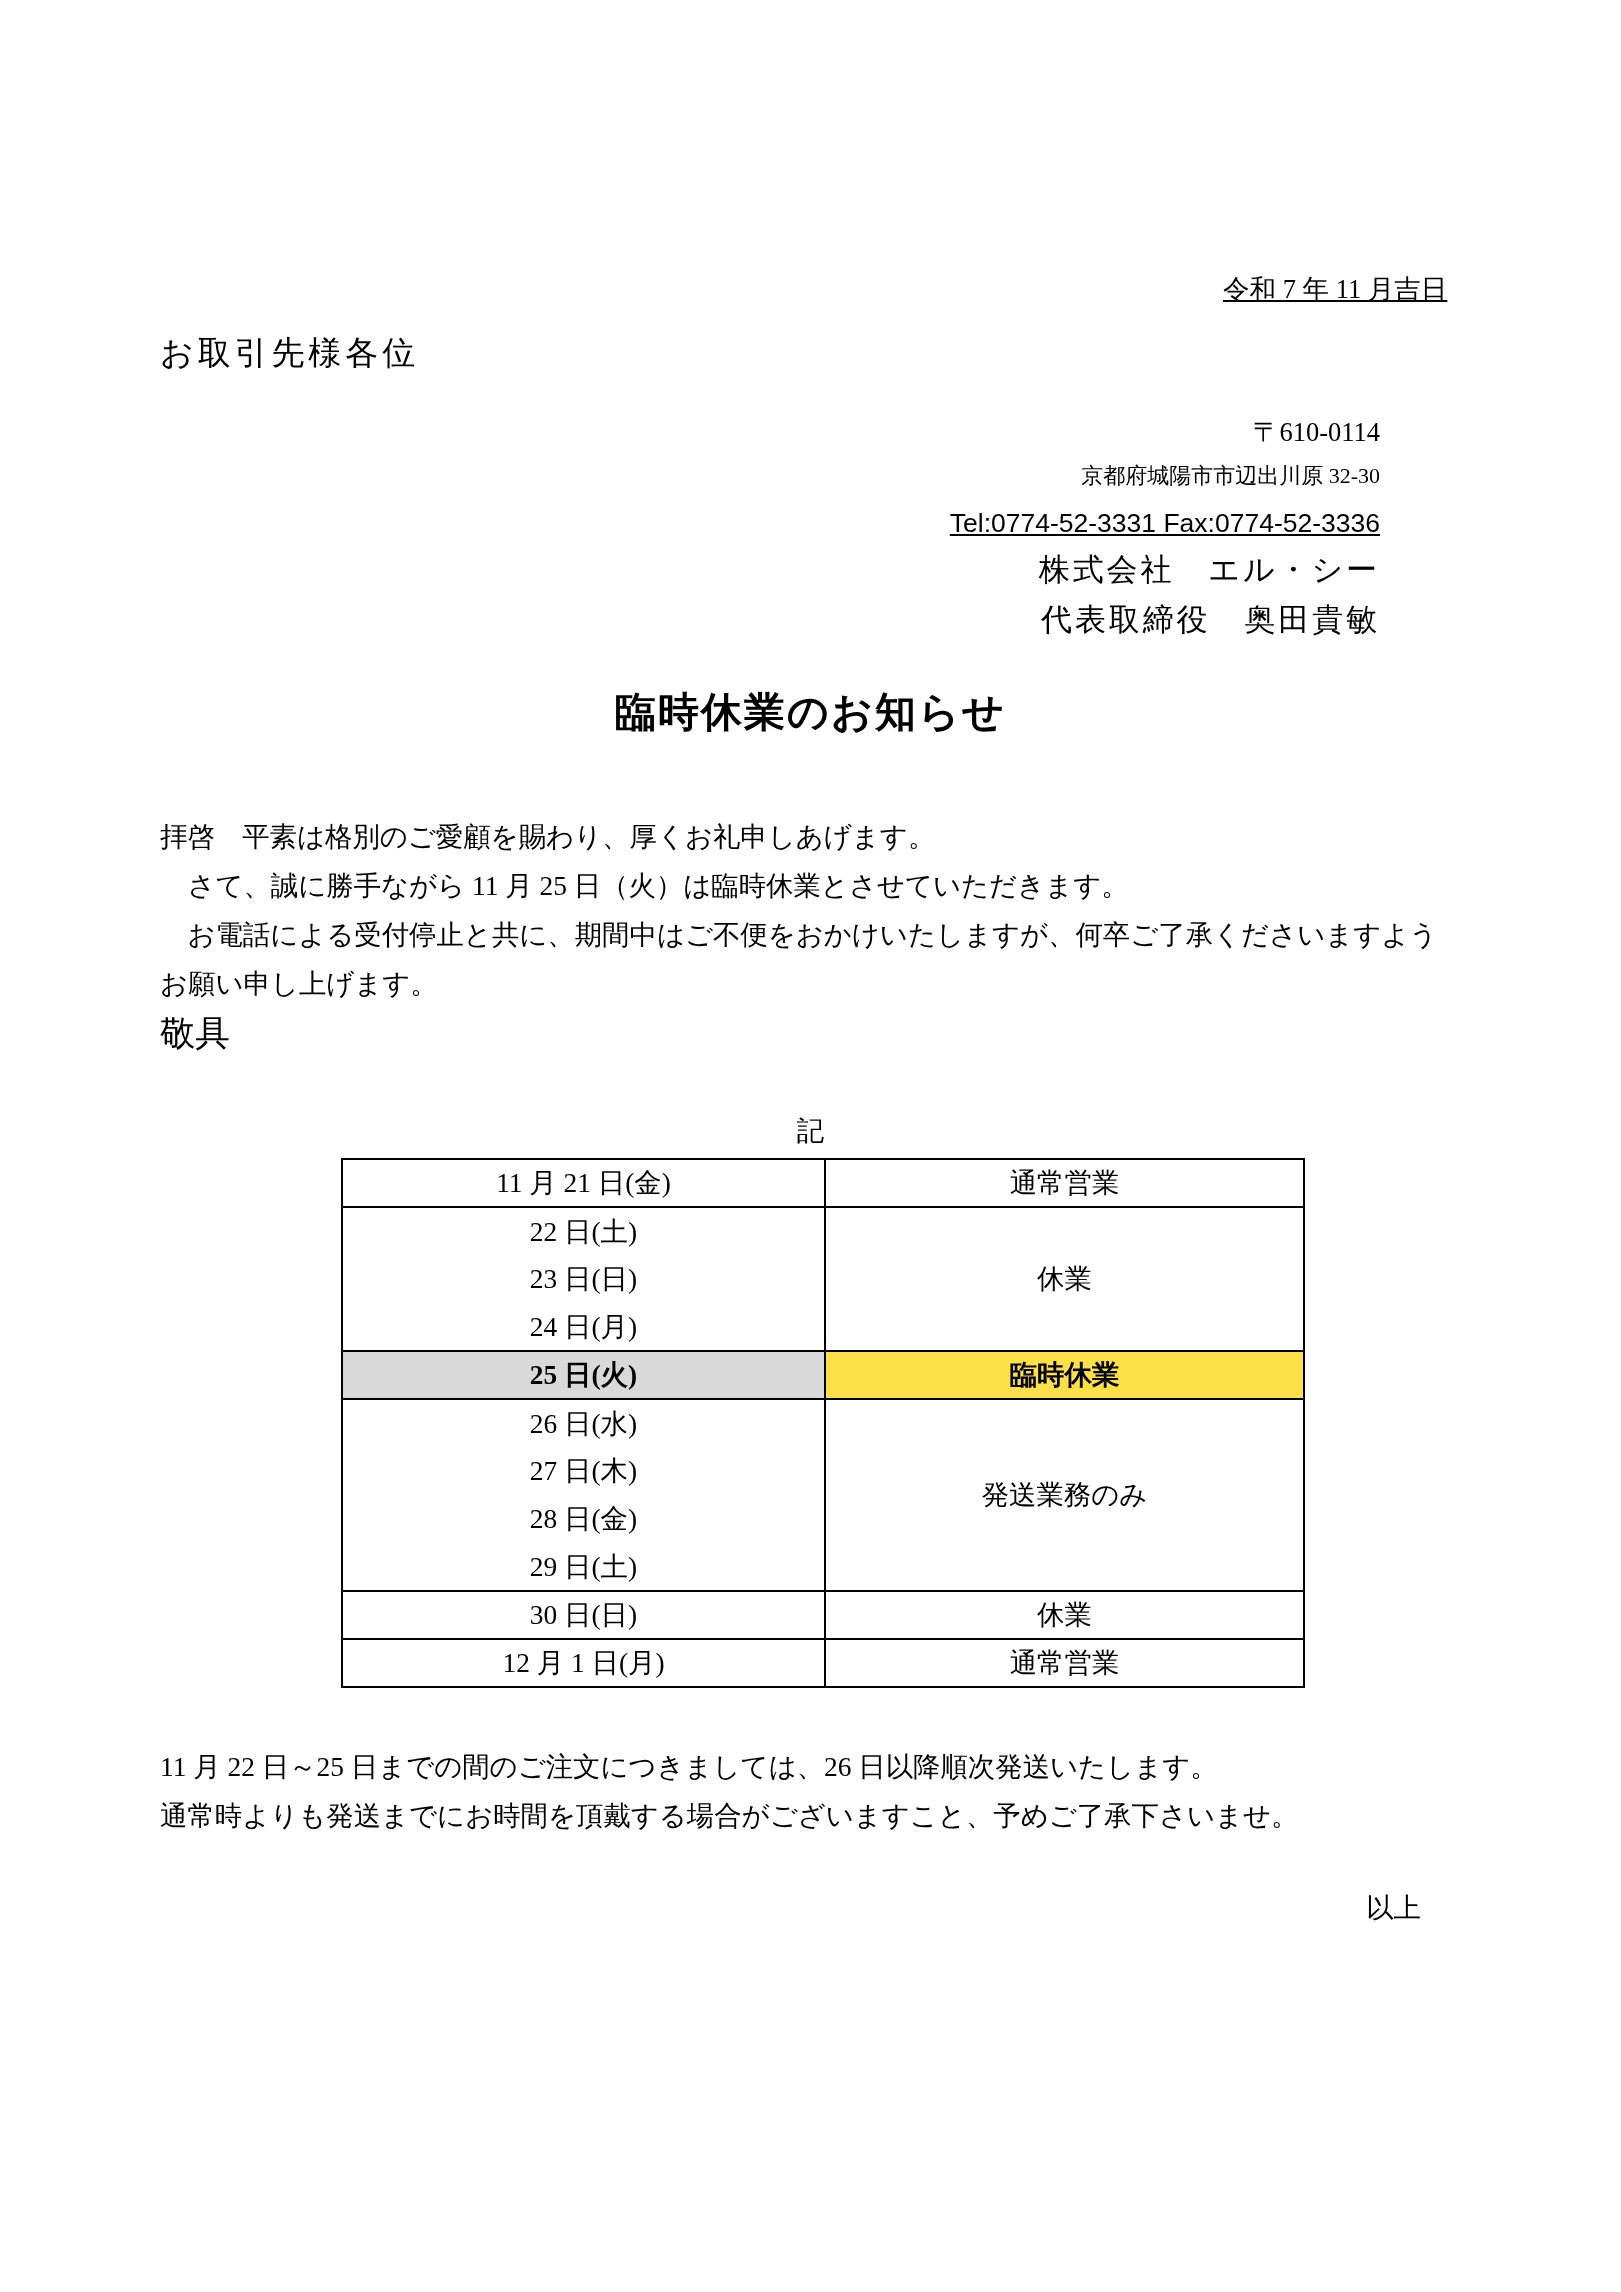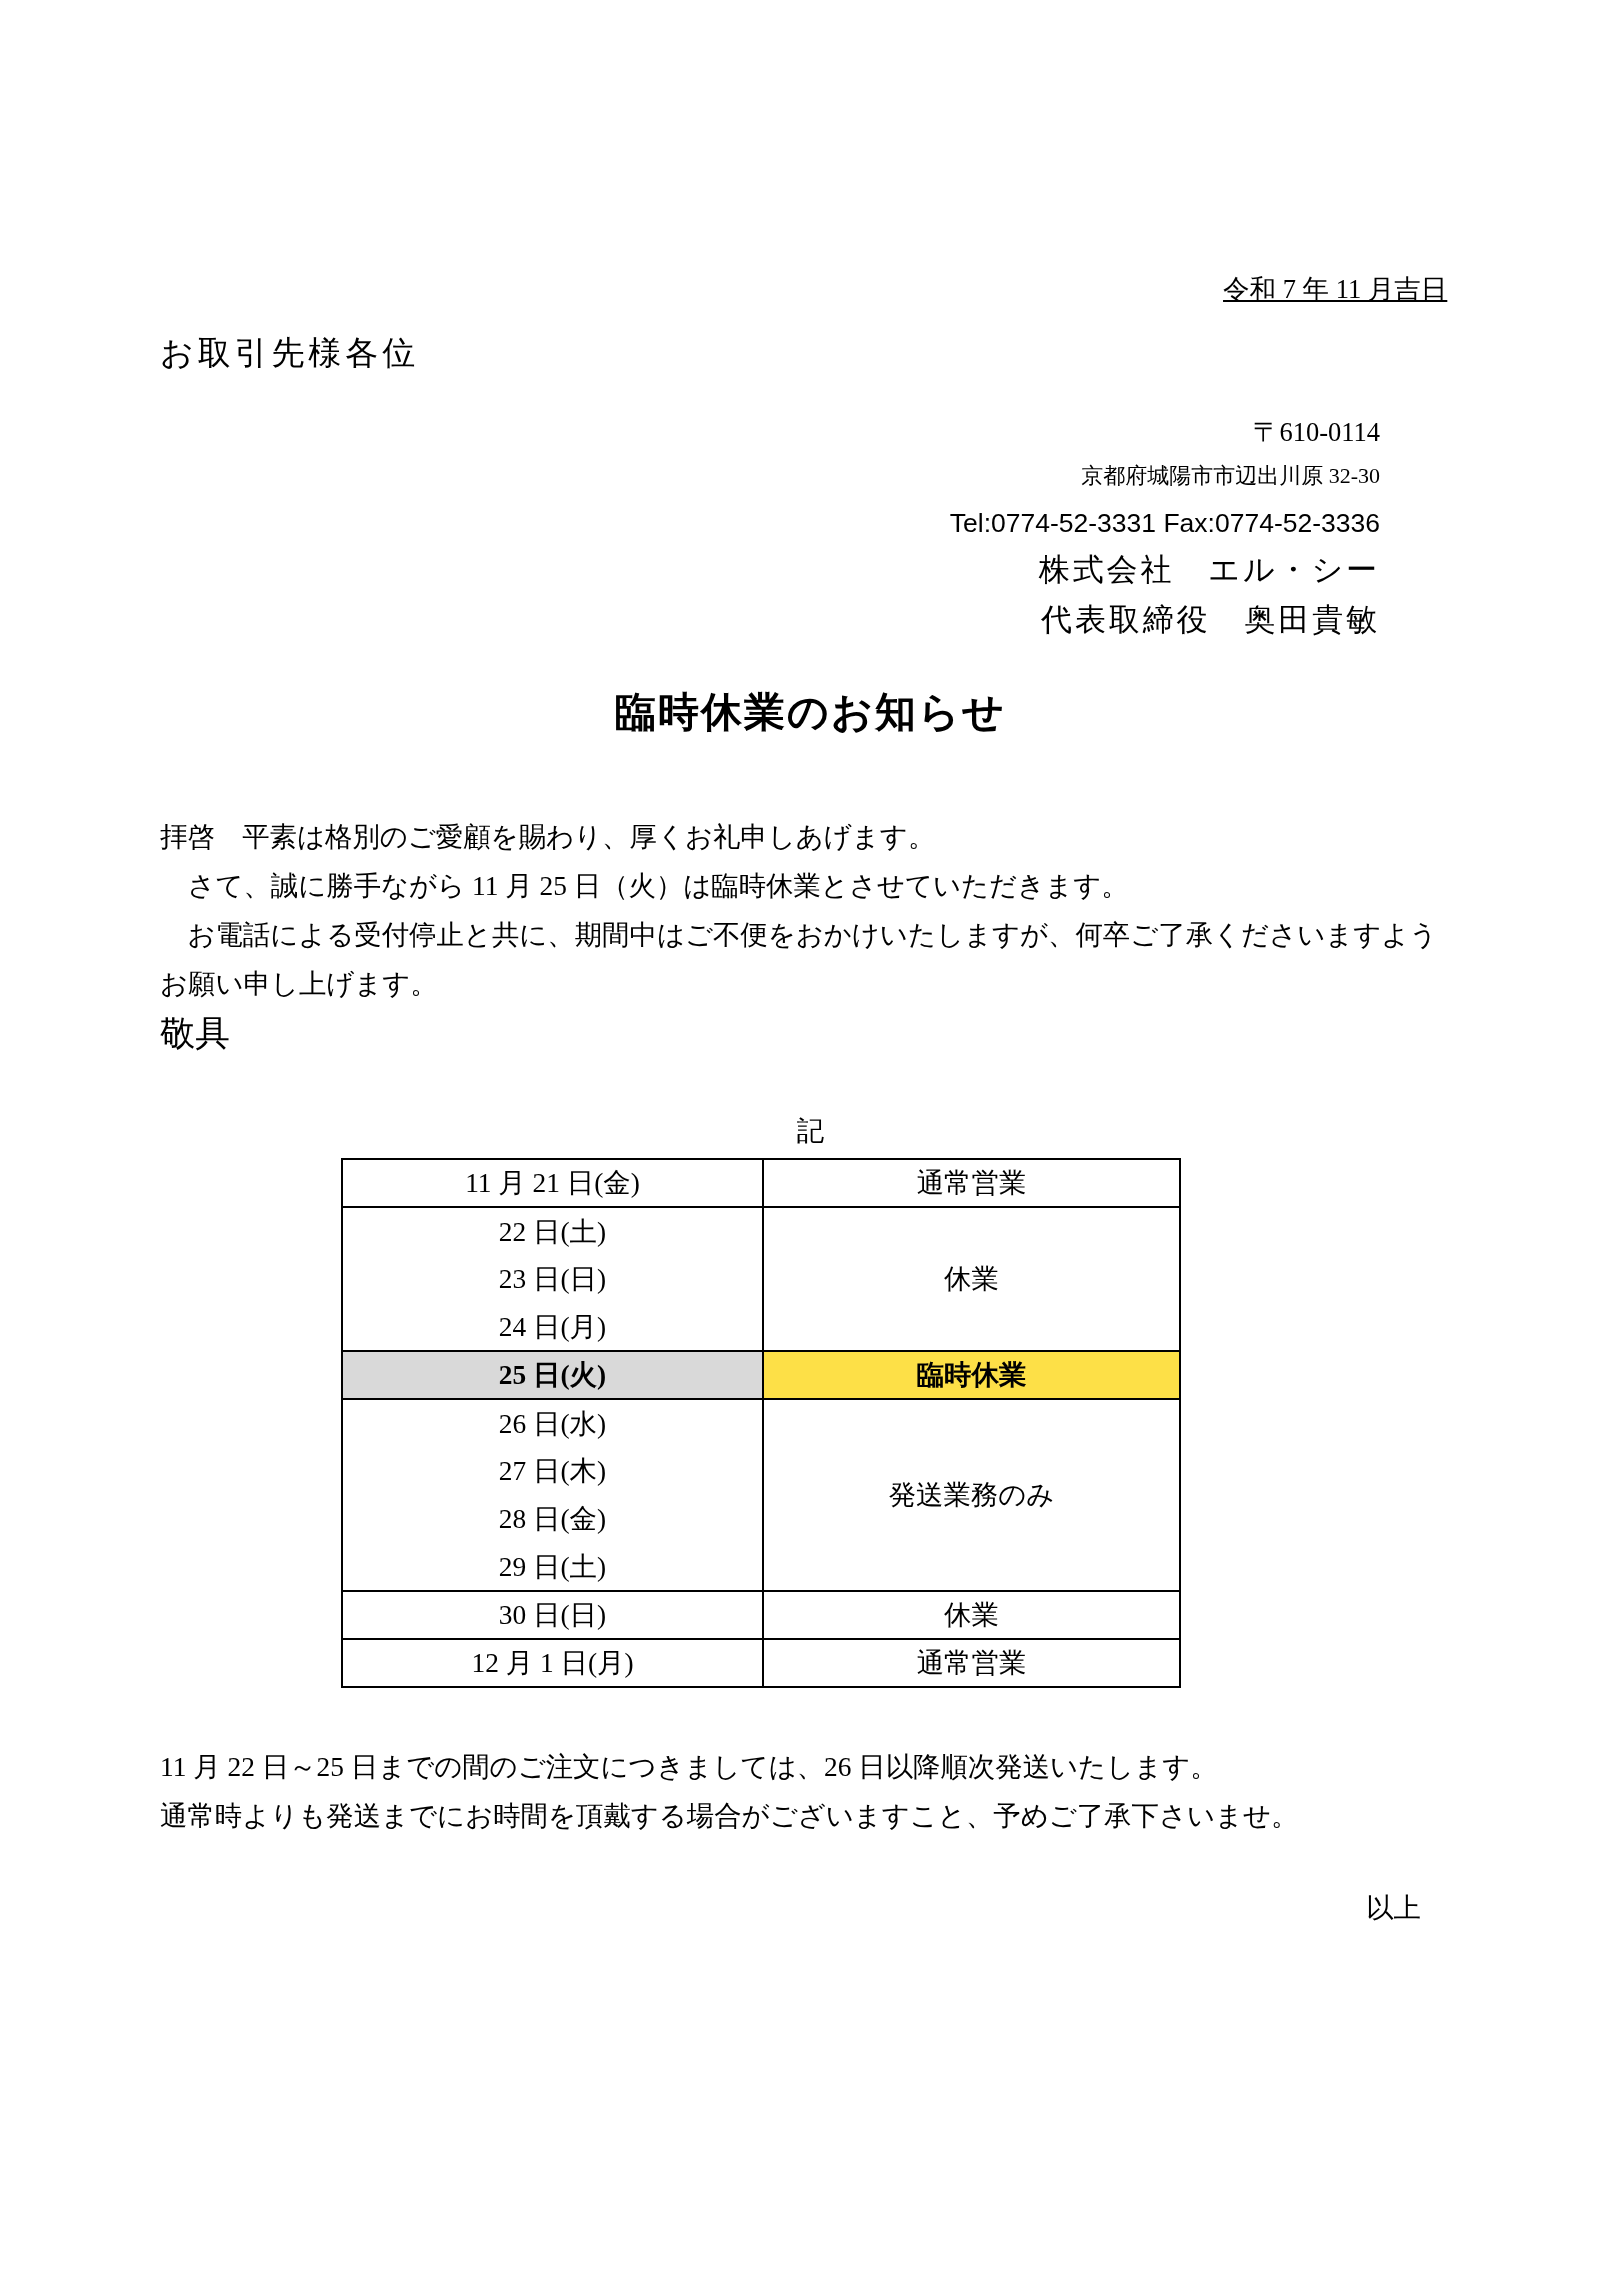--- a/index.html
+++ b/index.html
@@ -31,21 +31,21 @@
     line-height: 45px;
     letter-spacing: 3.9px;
   }
   .sender-block {
     margin-top: 35px;
     text-align: right;
     padding-right: 81px;
   }
   .sender-postal   { font-size: 26.5px; line-height: 43px; }
   .sender-address  { font-size: 22px; line-height: 43px; }
-  .sender-telfax   { font-size: 26.5px; line-height: 43px; margin-top: 5.9px; font-family: "Liberation Sans", "DejaVu Sans", sans-serif; }
+  .sender-telfax   { font-size: 26.5px; line-height: 43px; margin-top: 5.9px; font-family: "Liberation Sans", "DejaVu Sans", sans-serif; text-decoration: underline; }
   .sender-company  { font-size: 31px; line-height: 49px; letter-spacing: 2.9px; }
   .sender-rep      { font-size: 31px; line-height: 51px; letter-spacing: 2.9px; }
   .doc-title {
     margin-top: 41px;
     font-size: 41px;
     line-height: 53px;
     font-weight: bold;
     text-align: center;
     letter-spacing: 2px;
   }
@@ -63,21 +63,21 @@
   }
   .ki {
     margin-top: 49px;
     font-size: 27.4px;
     line-height: 49px;
     text-align: center;
   }
   table.schedule {
     border-collapse: collapse;
     table-layout: fixed;
-    width: 840px;
+    width: 964px;
     margin-left: 181px;
     margin-top: 2px;
     border: 2.9px solid #000;
   }
   table.schedule tr { height: 48px; }
   table.schedule td {
     font-size: 27.4px;
     text-align: center;
     vertical-align: middle;
     padding: 0;

